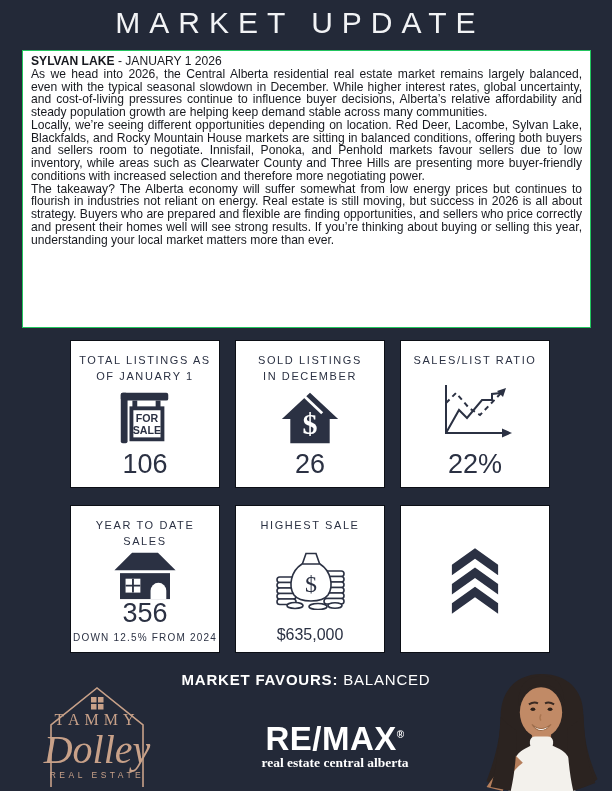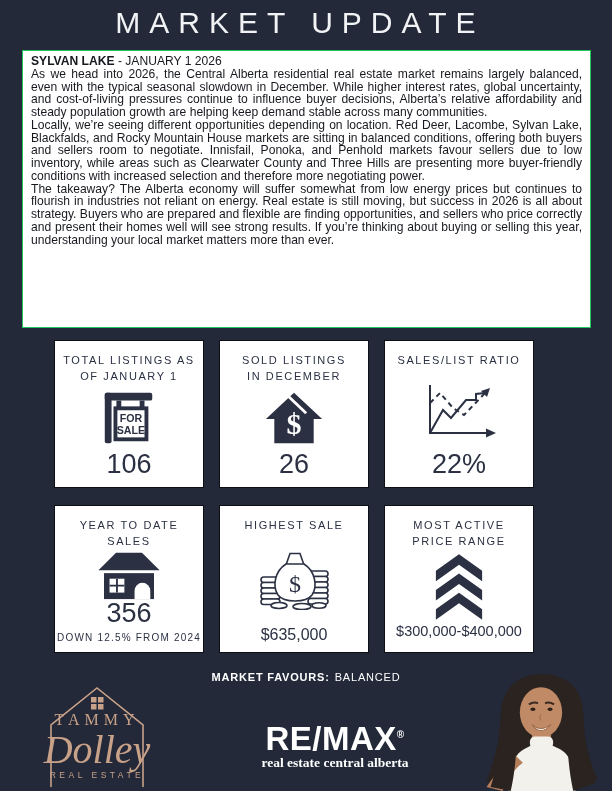--- a/index.html
+++ b/index.html
@@ -19,42 +19,42 @@
     position:absolute; left:22px; top:50px; width:569px; height:278px;
     background:#ffffff; border:1px solid #22c55e; box-sizing:border-box;
     padding:4px 8px; color:#17191f; font-size:12.1px; line-height:12.75px;
     overflow:hidden;
   }
   .report p { margin:0; text-align:justify; }
   .report .report-head { text-align:left; }
   .report .report-head b { font-weight:700; }
   
   .cards {
-    position:absolute; left:54px; top:340px; width:480px;
+    position:absolute; left:70px; top:340px; width:480px;
     display:grid; grid-template-columns:repeat(3,150px); gap:17px 15px;
   }
   .card {
     height:148px; background:#ffffff; border:1px solid #0c0f16;
     box-sizing:border-box; display:flex; flex-direction:column;
     align-items:center; padding:12px 4px 9px;
   }
   .card-label {
     font-size:11px; letter-spacing:1.6px; line-height:1.45;
     color:#2b3143; font-weight:500; text-align:center; white-space:nowrap;
   }
   .card-label span { display:block; }
   .card-icon { flex:1 1 auto; min-height:0; display:flex; align-items:center; justify-content:center; }
   .card-value { font-size:27px; color:#2b3143; line-height:1; white-space:nowrap; }
   .card-value.v-med { font-size:16px; }
   .card-value.v-small { font-size:14.5px; padding-bottom:5px; }
   .card-subtext { font-size:10px; letter-spacing:1.2px; color:#2b3143; margin-top:5px; white-space:nowrap; }
   
   .favours {
     position:absolute; top:671px; left:0; right:0; text-align:center;
-    color:#ffffff; font-size:11px; letter-spacing:0.8px;
+    color:#ffffff; font-size:15px; letter-spacing:0.8px;
   }
   .favours b { font-weight:700; }
   .favours .favours-value { font-weight:400; margin-left:5px; }
   
   .tammy { position:absolute; left:33px; top:683px; }
   .remax {
     position:absolute; left:50%; transform:translateX(-50%); top:722px;
     text-align:center; color:#ffffff;margin-left:29px;
   }
   .remax-word { font-size:33px; font-weight:800; line-height:1; letter-spacing:0.5px; }
@@ -178,34 +178,29 @@
             <ellipse cx="47" cy="56.5" rx="9" ry="3"></ellipse>
             <ellipse cx="64" cy="55.5" rx="7" ry="2.8"></ellipse>
           </g>
           <text x="40" y="42" text-anchor="middle" font-family="Liberation Serif, serif" font-size="24" fill="#2b3143">$</text>
         </svg>
       </div>
       <div class="card-value v-med">$635,000</div>
     </div>
 
     <div class="card">
-      <div class="card-label">
-        <span>MOST ACTIVE</span>
-        <span>PRICE RANGE</span>
-      </div>
       <div class="card-icon">
         <svg width="52" height="66" viewBox="0 0 54 68">
           <g fill="#2b3143">
             <path d="M27 0 L51 17 V28 L27 11 L3 28 V17 Z"></path>
             <path d="M27 20 L51 37 V48 L27 31 L3 48 V37 Z"></path>
             <path d="M27 40 L51 57 V68 L27 51 L3 68 V57 Z"></path>
           </g>
         </svg>
       </div>
-      <div class="card-value v-small">$300,000-$400,000</div>
     </div>
 
   </section>
 
   <div class="favours">
     <b>MARKET FAVOURS:</b><span class="favours-value">BALANCED</span>
   </div>
 
   <div class="tammy">
     <svg width="148" height="107" viewBox="0 0 148 107">

